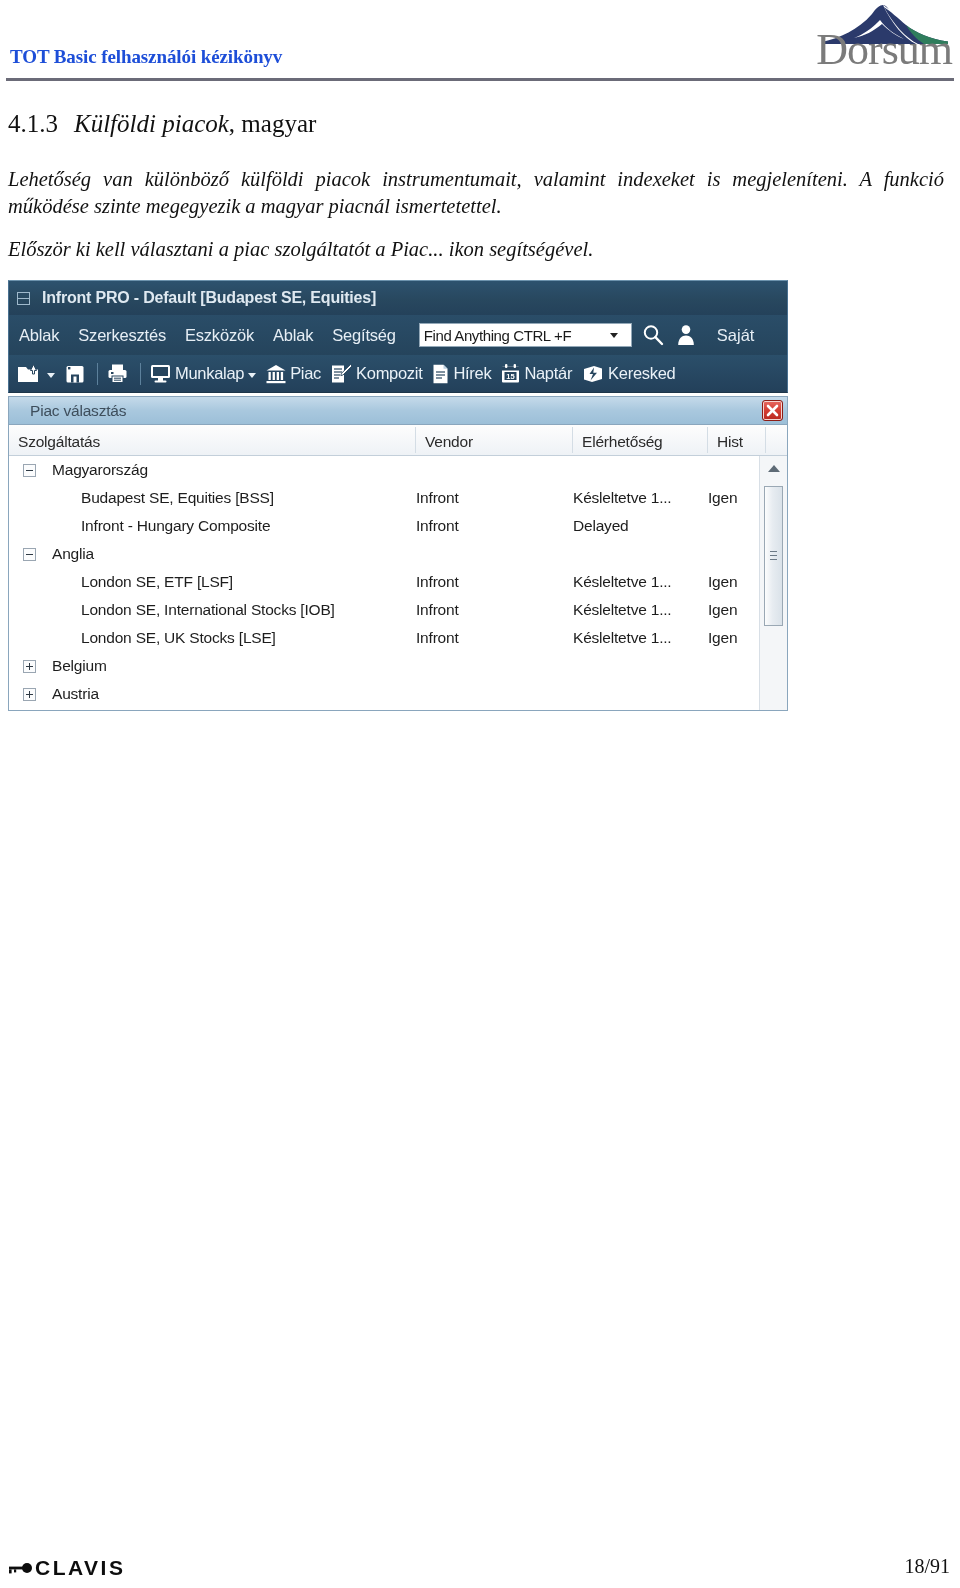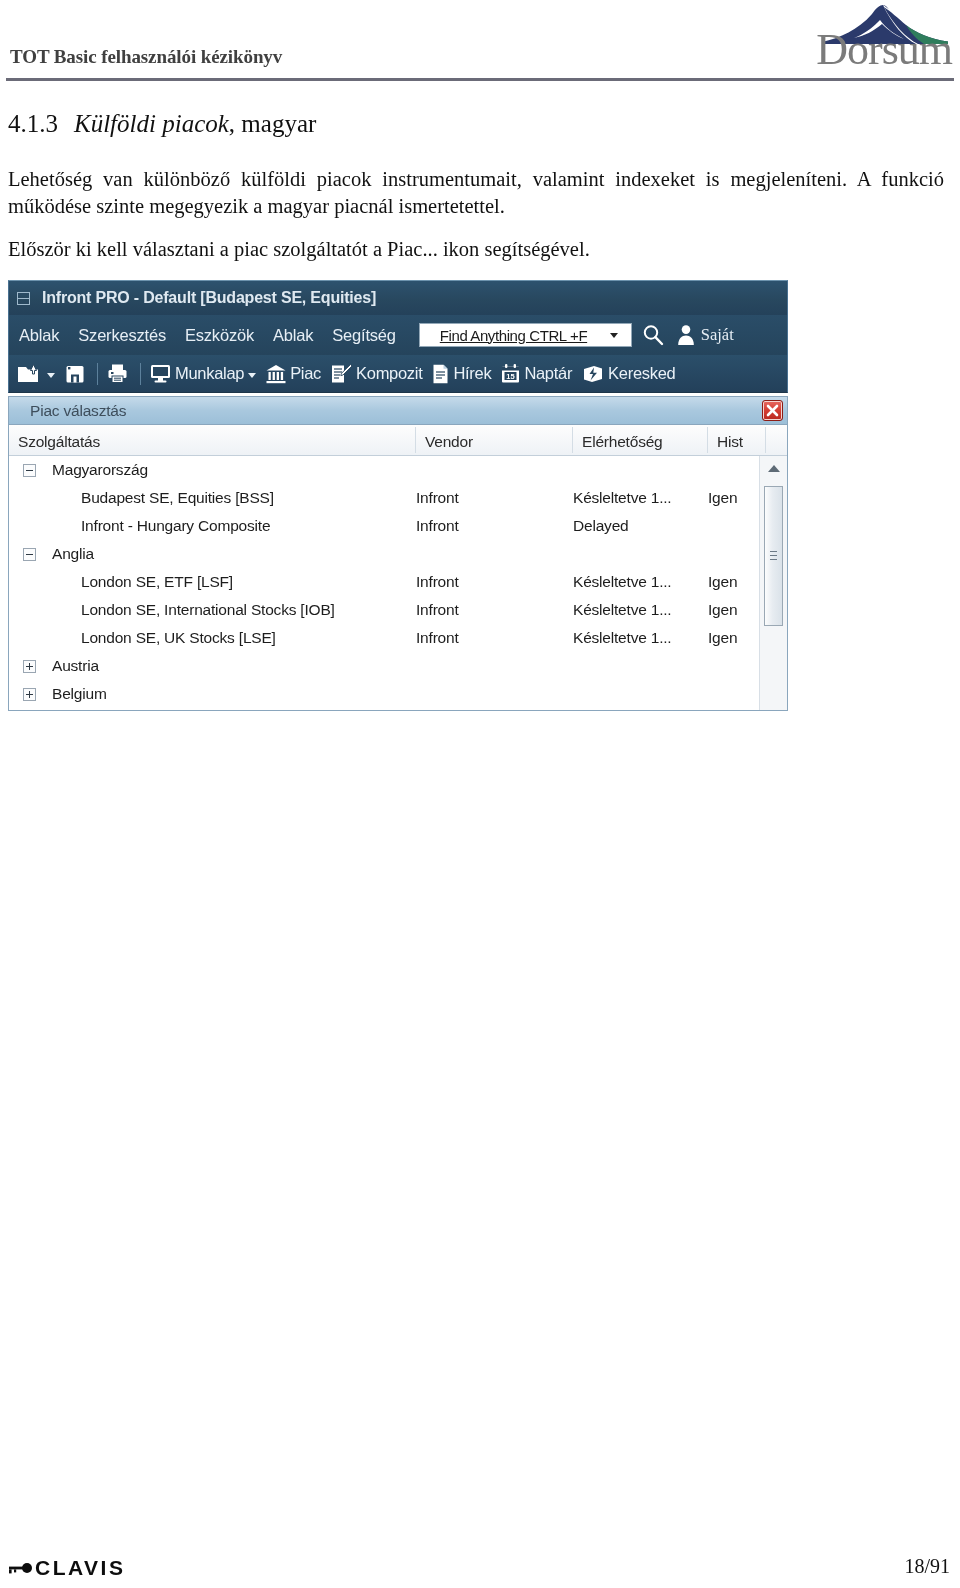--- a/index.html
+++ b/index.html
@@ -22,21 +22,21 @@
     width: 960px;
     height: 84px;
   }
   .header-title {
     position: absolute;
     left: 10px;
     top: 46px;
     font-family: "Liberation Serif", serif;
     font-size: 19px;
     font-weight: bold;
-    color: #404040;
+    color: #1d4ed8;
     letter-spacing: -0.1px;
     white-space: nowrap;
   }
   .header-rule {
     position: absolute;
     left: 6px;
     top: 78px;
     width: 948px;
     height: 3px;
     background: #6b6b78;
@@ -88,20 +88,21 @@
   }
 
   .para {
     position: absolute;
     left: 8px;
     width: 936px;
     font-size: 20.5px;
     line-height: 27px;
     color: #111;
     text-align: justify;
+    font-style: italic;
   }
   .para1 { top: 166px; }
   .para2 { top: 236px; text-align: left; }
 
   
   .app-shot {
     position: absolute;
     left: 8px;
     top: 280px;
     width: 780px;
@@ -179,24 +180,23 @@
     border: 1px solid #93a8b8;
     box-sizing: border-box;
     display: flex;
     align-items: center;
     position: relative;
   }
   .search-combo-text {
     font-family: "Liberation Sans", sans-serif;
     font-size: 15px;
     color: #1a1a1a;
-    padding-left: 20px;
+    padding-left: 4px;
     white-space: nowrap;
     letter-spacing: -0.4px;
-    text-decoration: underline;
   }
   .combo-caret {
     position: absolute;
     right: 13px;
     top: 9px;
     width: 0; height: 0;
     border-left: 4px solid transparent;
     border-right: 4px solid transparent;
     border-top: 5px solid #222;
   }
@@ -205,23 +205,23 @@
     margin-left: 9px;
     flex: none;
   }
   .icon-person {
     width: 20px; height: 22px;
     margin-left: 11px;
     flex: none;
   }
   .saj-label {
     color: #e6eef5;
-    font-family: Liberation Serif, serif;
+    font-family: Liberation Sans, sans-serif;
     font-size: 16.5px;
-    margin-left: 5px;
+    margin-left: 21px;
     white-space: nowrap;
   }
 
   
   .win-toolbar {
     position: relative;
     height: 38px;
     background: linear-gradient(to bottom, #2b4f6a 0%, #23405a 100%);
     border-left: 1px solid #4a7191;
     border-right: 1px solid #4a7191;
@@ -702,29 +702,29 @@
 
       <div class="tree-row">
         <span class="tree-label chd-label">London SE, UK Stocks [LSE]</span>
         <span class="cell-vendor">Infront</span>
         <span class="cell-avail">Késleltetve 1...</span>
         <span class="cell-hist">Igen</span>
       </div>
 
       <div class="tree-row">
         <span class="tree-toggle minus plus"></span>
-        <span class="tree-label grp-label">Austria</span>
+        <span class="tree-label grp-label">Belgium</span>
         <span class="cell-vendor"></span>
         <span class="cell-avail"></span>
         <span class="cell-hist"></span>
       </div>
 
       <div class="tree-row">
         <span class="tree-toggle minus plus"></span>
-        <span class="tree-label grp-label">Belgium</span>
+        <span class="tree-label grp-label">Austria</span>
         <span class="cell-vendor"></span>
         <span class="cell-avail"></span>
         <span class="cell-hist"></span>
       </div>
 
       <div class="vscroll">
         <div class="vs-uparrow">
             <i></i>
           </div>
         <div class="vs-thumb">

